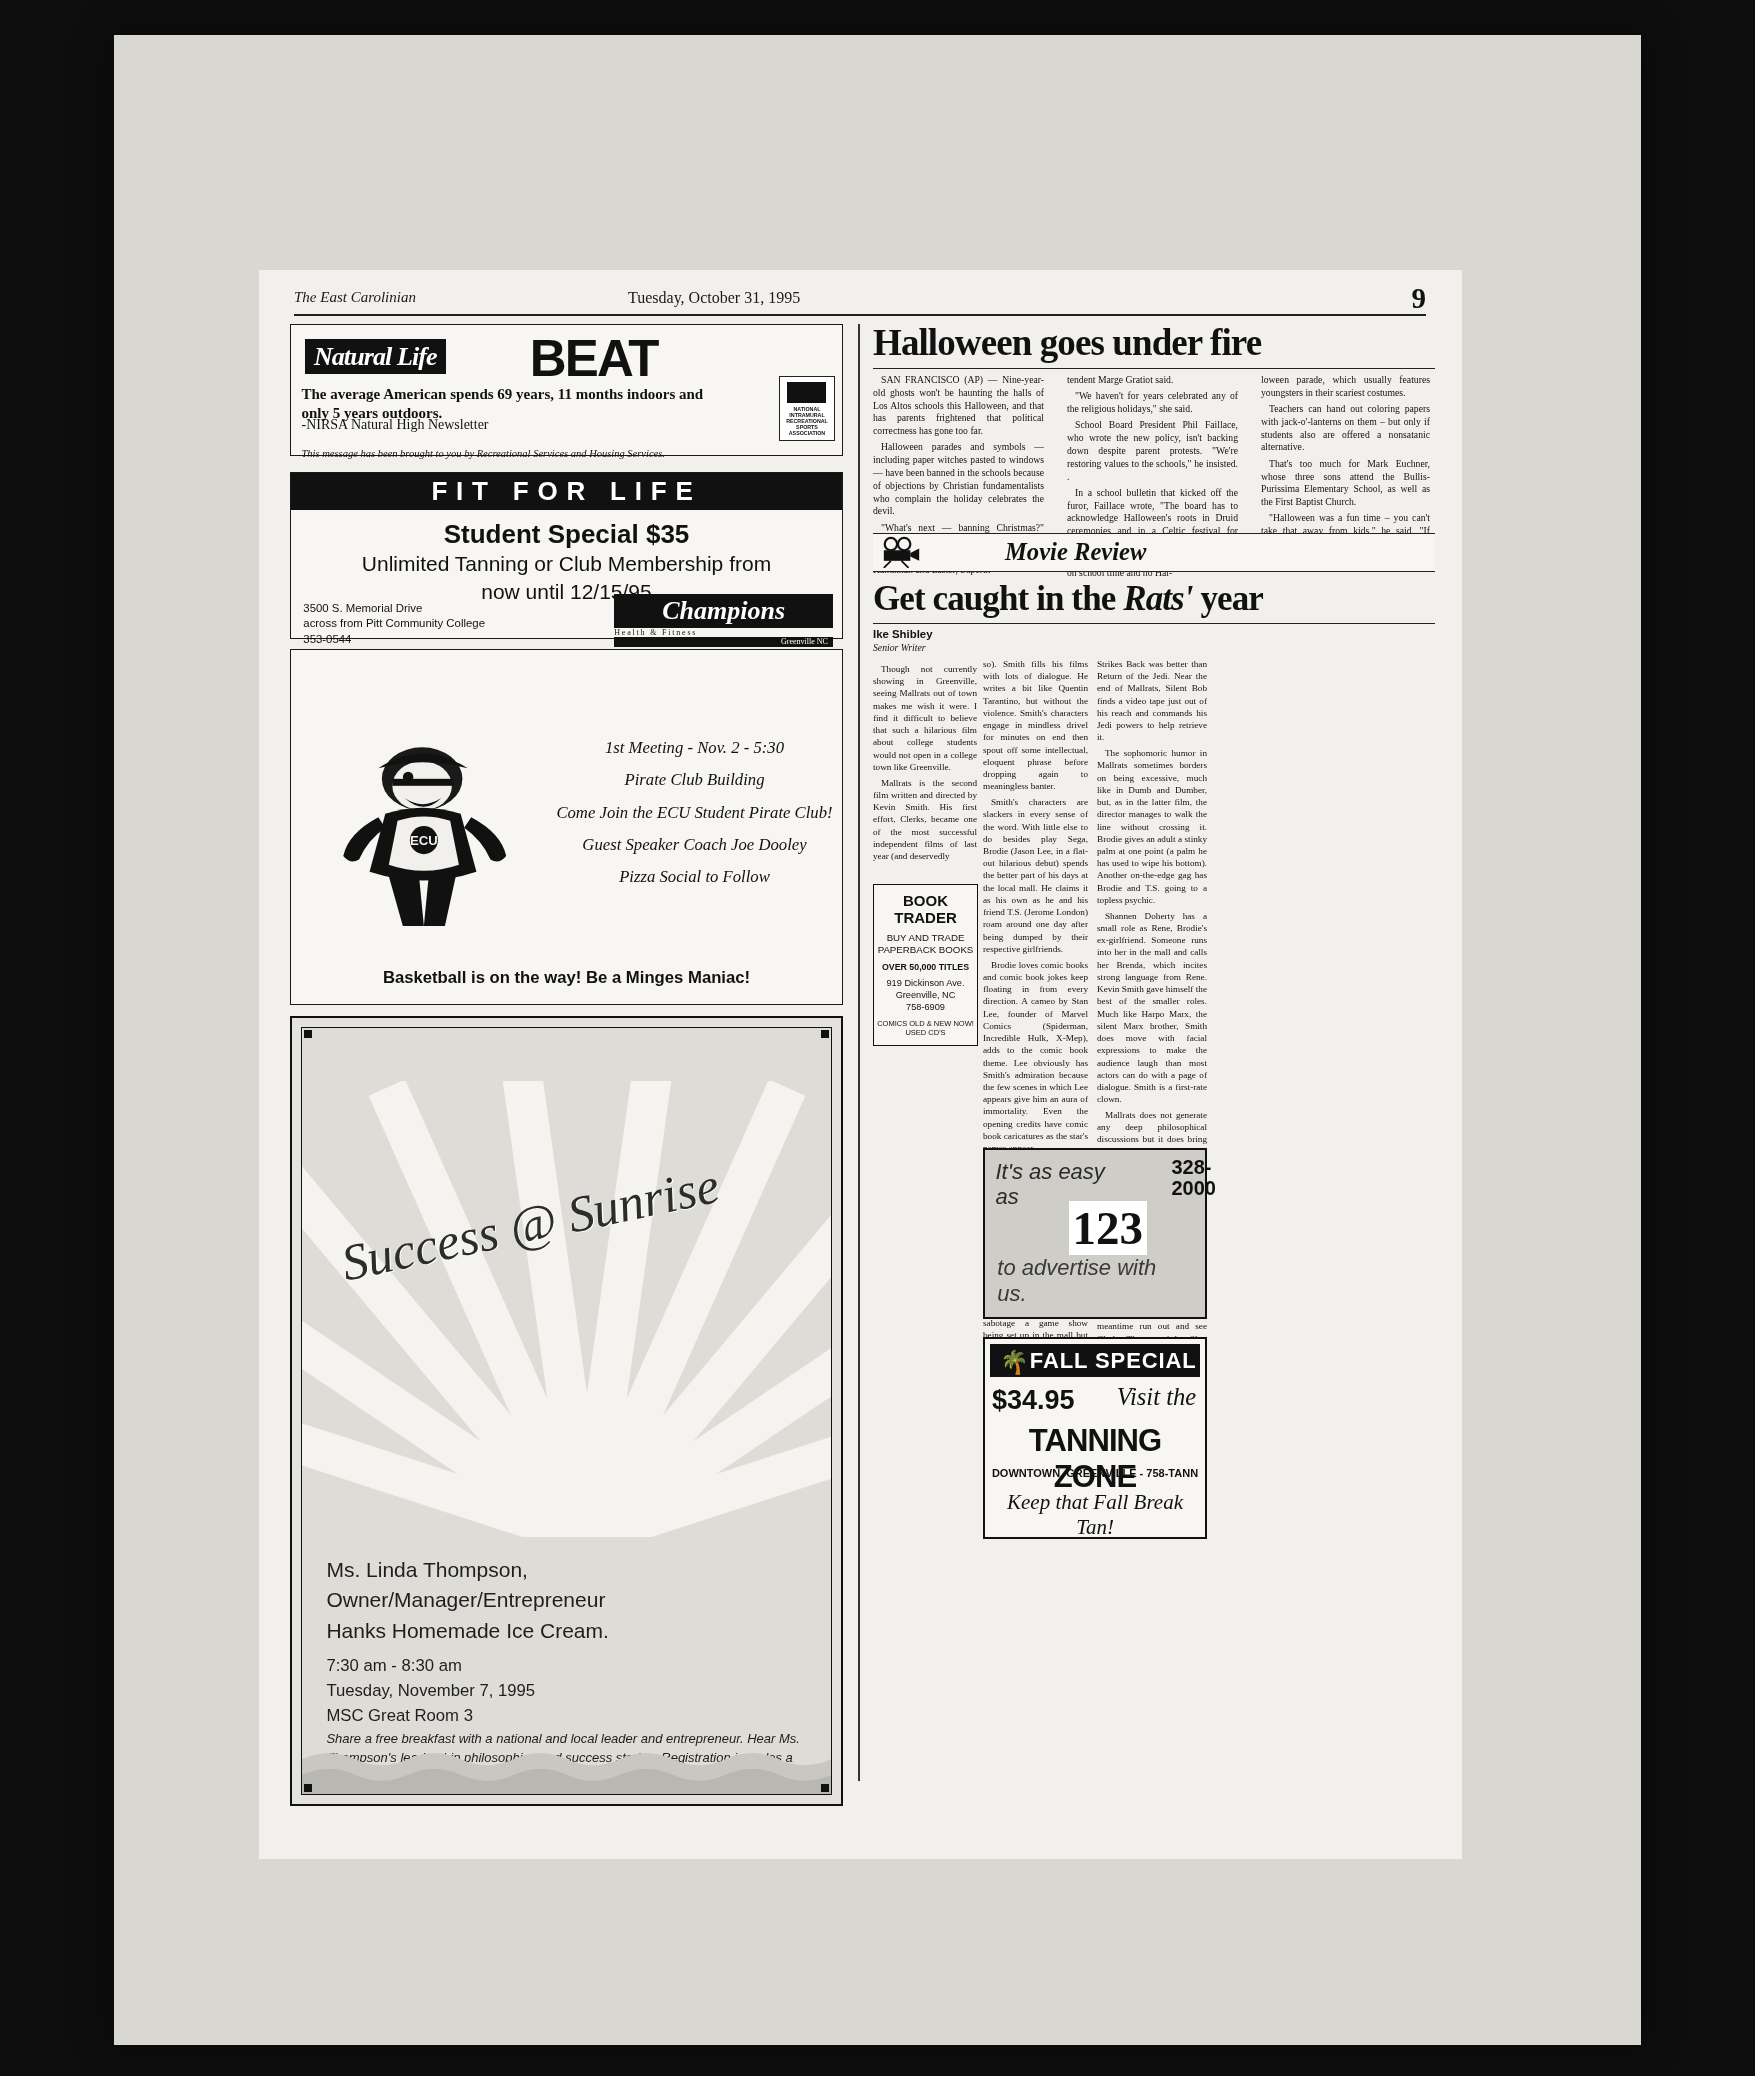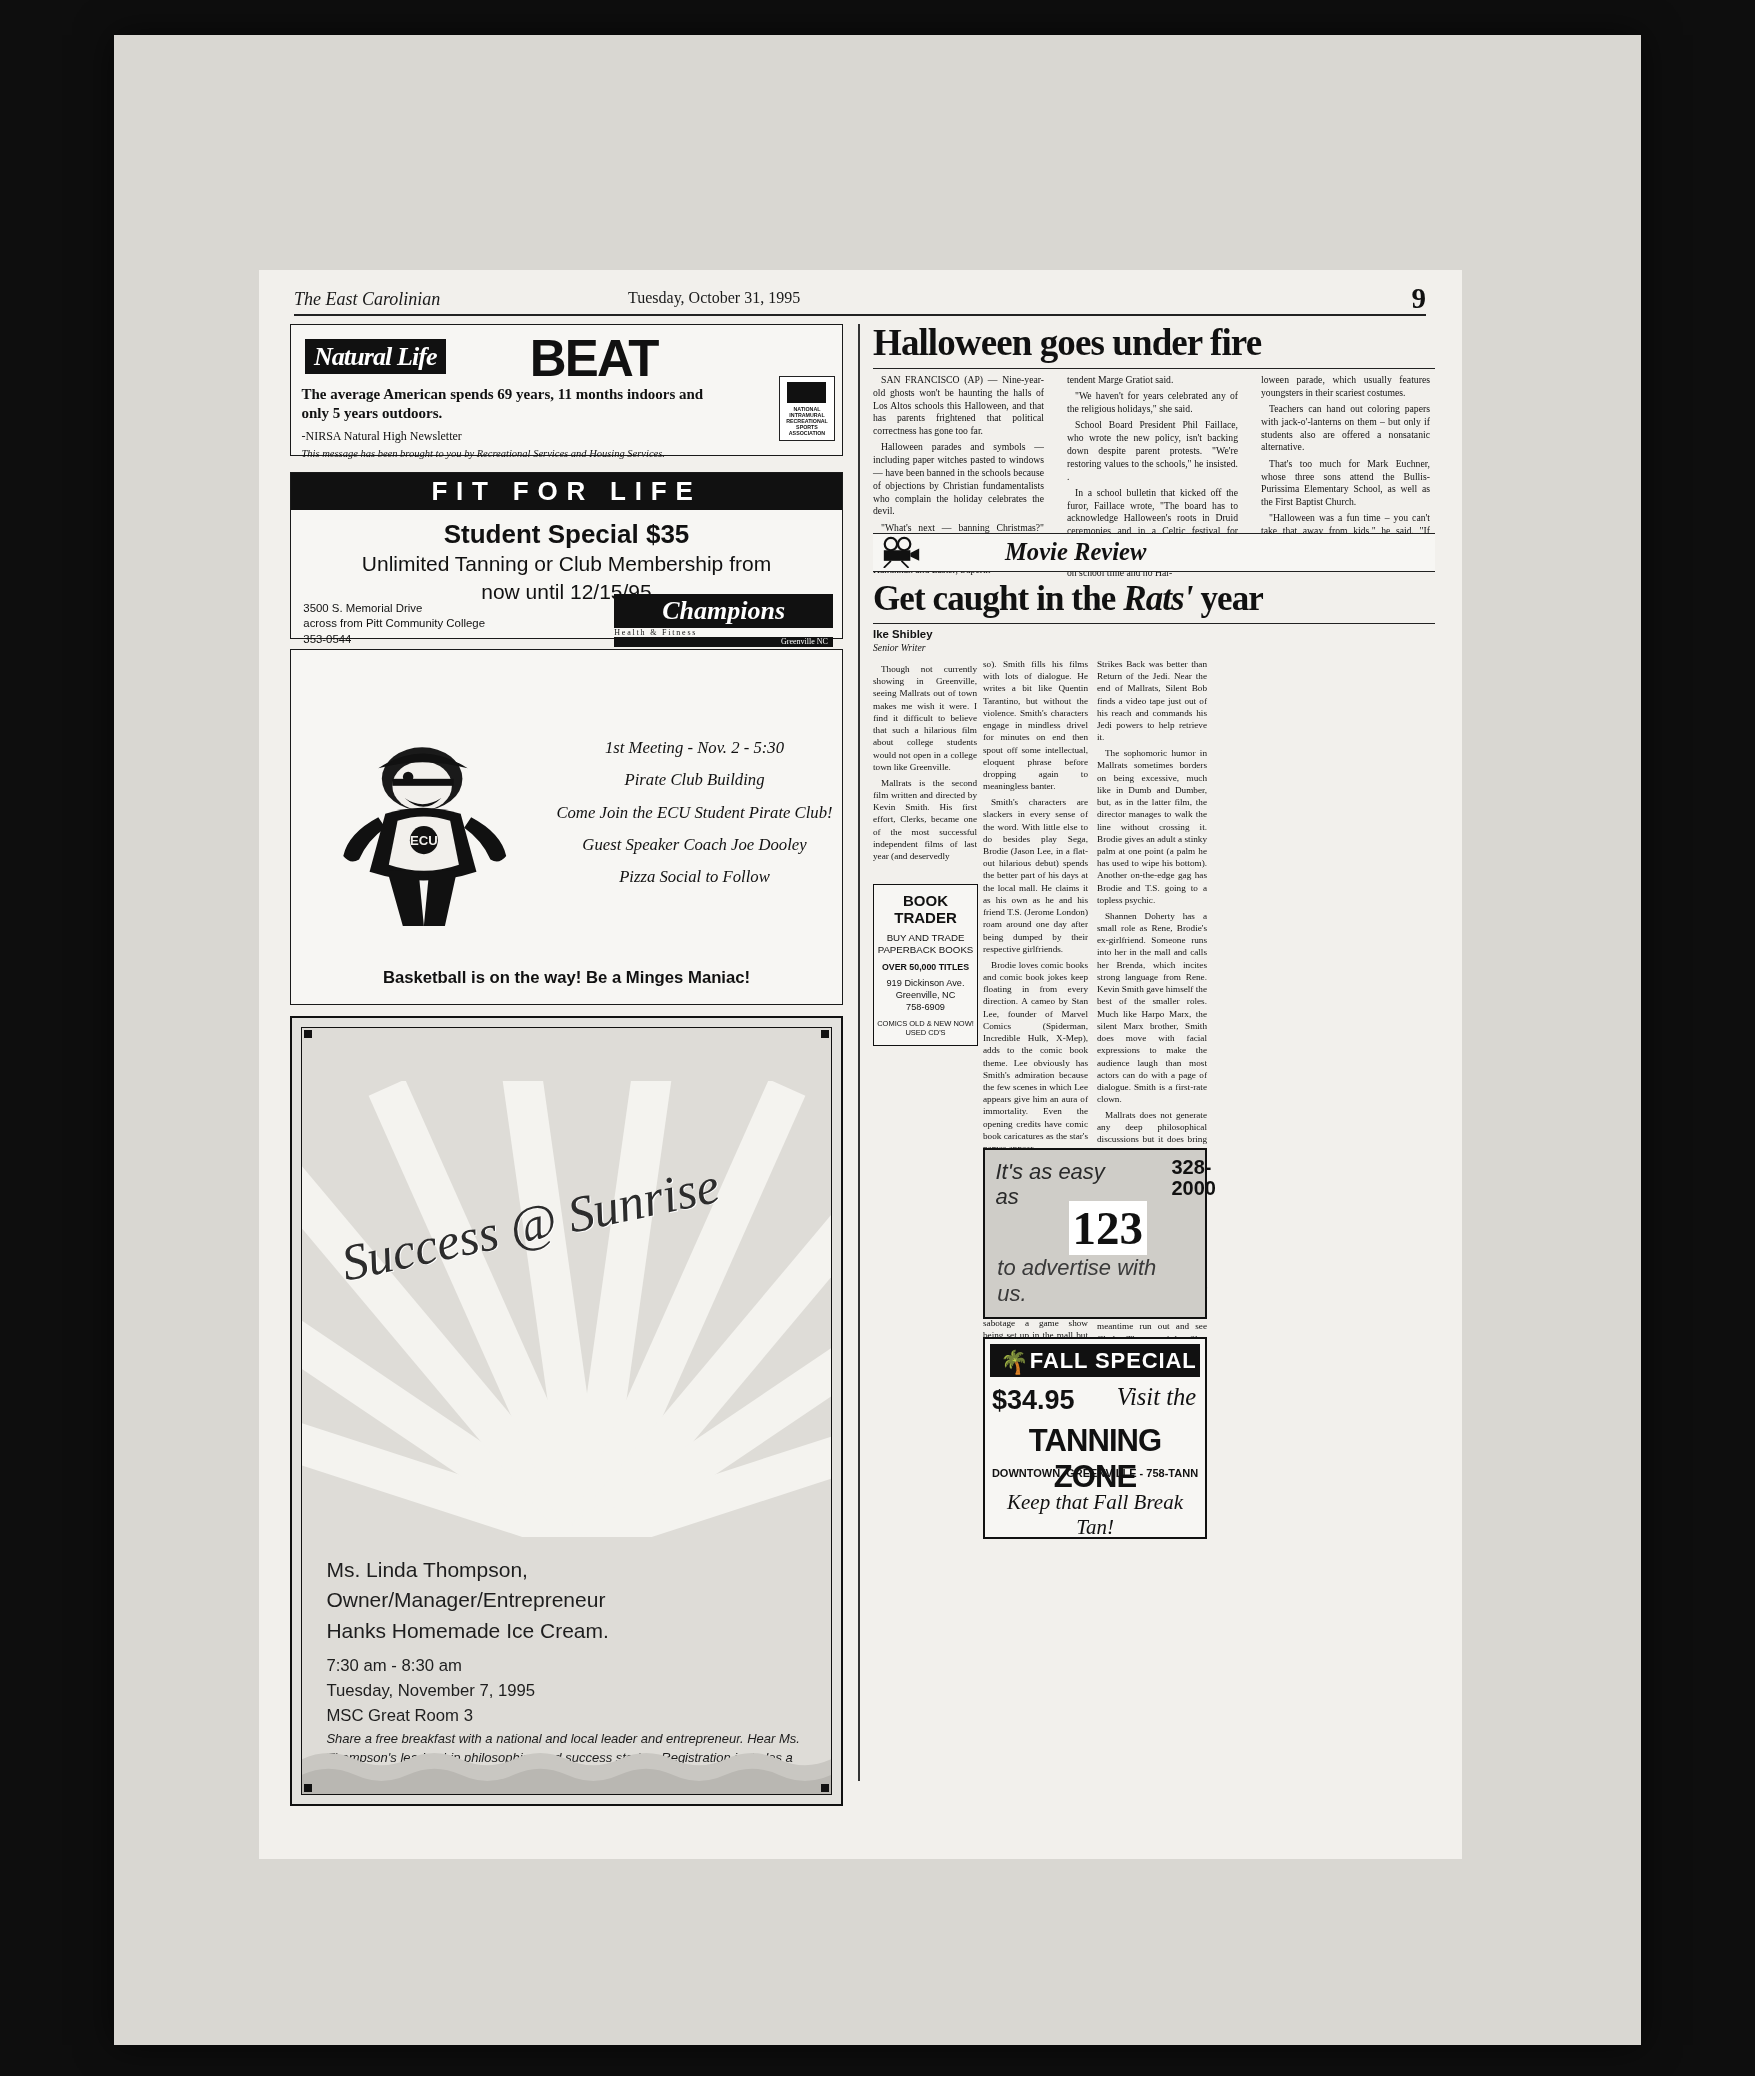--- a/index.html
+++ b/index.html
@@ -7,38 +7,38 @@
   .page-bg{position:absolute;left:0;top:0;width:1756px;height:2077px;background:#0e0e0e;}
   .scan{position:absolute;left:114px;top:35px;width:1527px;height:2010px;background:#d9d7d2;
         box-shadow:0 0 35px rgba(0,0,0,.6);}
   .paper{position:absolute;left:259px;top:270px;width:1203px;height:1589px;background:#f2f0ec;}
   .paper:before{content:"";position:absolute;left:-16px;top:-16px;right:-16px;bottom:-16px;
         background:#e7e5e0;z-index:-1;}
   .sheet{position:absolute;left:0;top:0;right:0;bottom:0;overflow:hidden;}
 
   
   .masthead{position:absolute;left:35px;top:19.3px;width:1132px;height:26px;}
-  .mh-left{position:absolute;left:0;top:0;font-size:18px;font-style:italic;font-family:"Liberation Serif",serif;color:#1a1a1a;}
+  .mh-left{position:absolute;left:0;top:0;font-size:15px;font-style:italic;font-family:"Liberation Serif",serif;color:#1a1a1a;}
   .mh-center{position:absolute;left:334px;top:0;font-size:16px;color:#1a1a1a;}
   .mh-right{position:absolute;right:0;top:-7px;font-size:29px;font-weight:bold;color:#111;}
 
   .rule{position:absolute;background:#222;}
 
   
   .box{position:absolute;border:1.8px solid #1a1a1a;background:#f7f6f3;box-sizing:border-box;}
 
   
   .nlb{left:31px;top:54px;width:553px;height:132px;}
   .nlb-band{position:absolute;left:8.8px;top:7px;width:535px;height:44px;}
   .nlb-nat{position:absolute;left:5.3px;top:7px;background:#111;color:#fff;font-family:"Liberation Serif",serif;
      font-weight:bold;font-style:italic;font-size:26px;padding:2.6px 8.8px;letter-spacing:-0.9px;}
   .nlb-beat{position:absolute;left:230px;top:-3.5px;font-size:51px;font-weight:bold;letter-spacing:-1.8px;color:#111;
      font-family:"Liberation Sans",sans-serif;}
   .nlb-txt{position:absolute;left:10.5px;top:60px;width:413px;font-family:"Liberation Serif",serif;font-weight:bold;font-size:15px;line-height:1.25;color:#111;}
-  .nlb-src{position:absolute;left:10.5px;top:104px;font-size:12px;color:#111;}
+  .nlb-src{position:absolute;left:10.5px;top:92px;font-size:14px;color:#111;}
   .nlb-foot{position:absolute;left:10.5px;top:123px;font-size:10.5px;font-style:italic;color:#111;}
   .nlb-logo{position:absolute;right:7px;top:51px;width:54px;height:63px;border:0.9px solid #222;background:#fff;}
   .nlb-logo .sq{position:absolute;left:7px;top:5.3px;width:39px;height:21px;background:#111;}
   .nlb-logo .t{position:absolute;left:3.5px;top:29px;width:47px;font-size:5.3px;line-height:1.15;font-family:"Liberation Sans",sans-serif;font-weight:bold;color:#111;text-align:center;}
 
   
   .ffl{left:31px;top:202px;width:553px;height:167px;}
   .ffl-band{position:absolute;left:0;top:0;width:100%;height:37px;background:#111;color:#fff;text-align:center;
      font-family:"Liberation Sans",sans-serif;font-weight:bold;font-size:26px;letter-spacing:8.8px;line-height:37px;}
   .ffl-h1{position:absolute;left:0;right:0;top:46px;text-align:center;font-family:"Liberation Sans",sans-serif;

